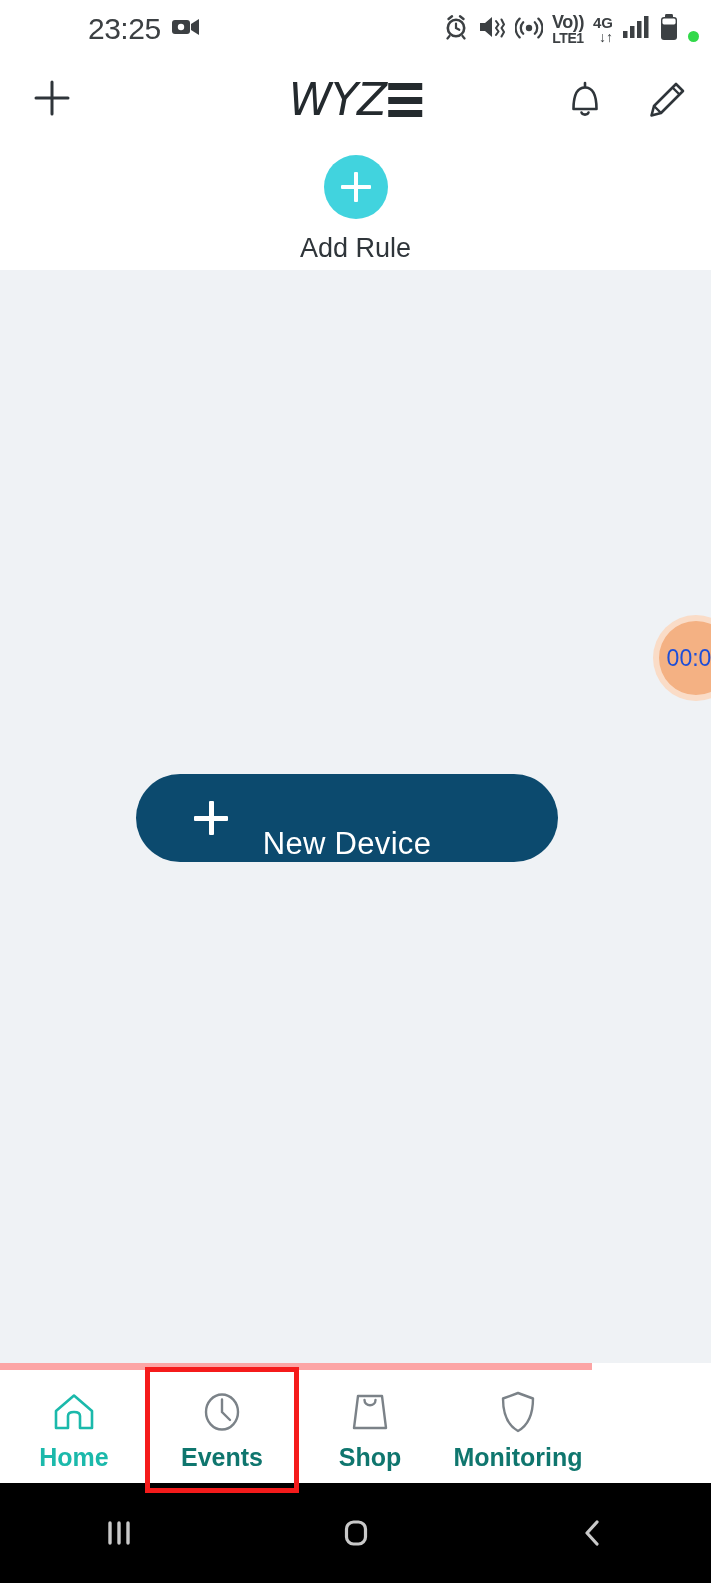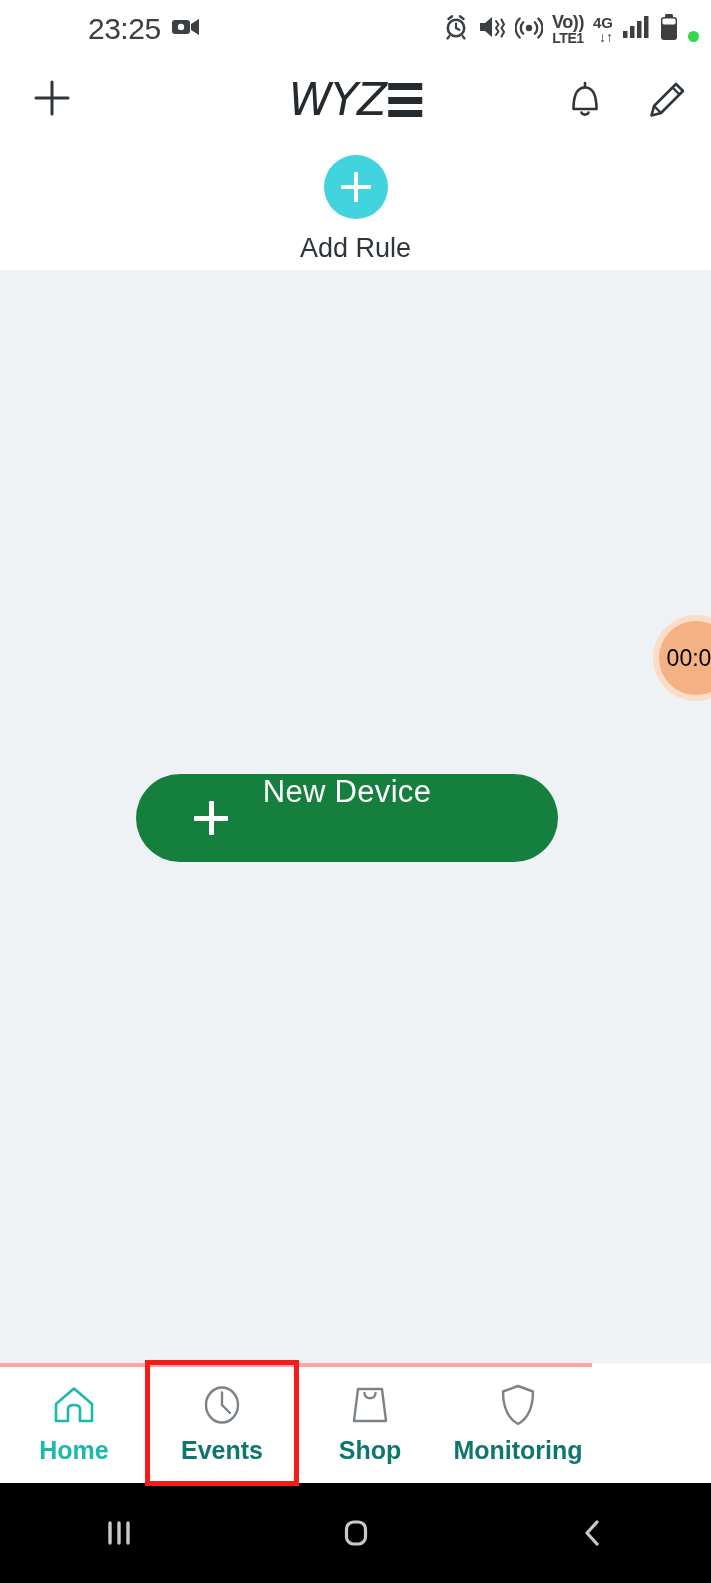--- a/index.html
+++ b/index.html
@@ -111,22 +111,22 @@
   }
 
   
   .content {
     position:absolute; top:270px; left:0; width:711px; height:1093px;
     background:#eff2f5;
   }
   .newdevice {
     position:absolute; left:136px; top:504px;
     width:422px; height:88px;
-    background:#15803d; border-radius:44px;
-    display:flex; align-items:flex-start; justify-content:center;
+    background:#0c4a6e; border-radius:44px;
+    display:flex; align-items:flex-end; justify-content:center;
     gap:0px; cursor:pointer;
   }
   .nd-plus {
     position:absolute; left:58px; top:50%; transform:translateY(-50%);
     width:34px; height:34px;
   }
   .nd-plus:before {
     content:""; position:absolute; left:0; top:15px;
     width:34px; height:5px; background:#ffffff; border-radius:1px;
   }
@@ -141,30 +141,30 @@
   
   .timer-badge {
     position:absolute; right:-28px; top:345px;
     width:86px; height:86px; border-radius:50%;
     background:#f4b183;
     border:6px solid rgba(255,255,255,0.55);
     display:flex; align-items:center; justify-content:center;
     cursor:pointer;
   }
   .timer-badge span {
-    font-size:23px; color:#000000; font-weight:400;
+    font-size:23px; color:#1d4ed8; font-weight:400;
     margin-right:14px; white-space:nowrap;
   }
 
   
   .tabbar {
     position:absolute; top:1363px; left:0; width:592px; height:120px;
     background:#ffffff;
-    border-top:4px solid #fca5a5;
-    display:flex; align-items:flex-end;
+    border-top:7px solid #fca5a5;
+    display:flex; align-items:flex-start;
   }
   .tab {
     flex:1; height:120px;
     display:flex; flex-direction:column; align-items:center;
     padding-top:17px; cursor:pointer;
     position:relative;
   }
   .tab .ticon { height:50px; display:flex; align-items:center; justify-content:center; }
   .tab .tlabel {
     margin-top:6px;

